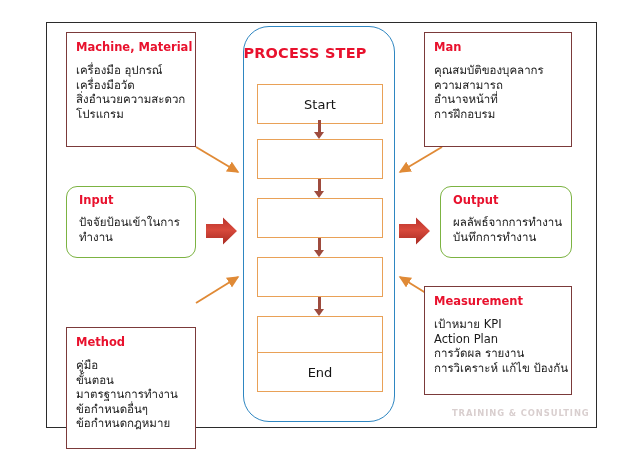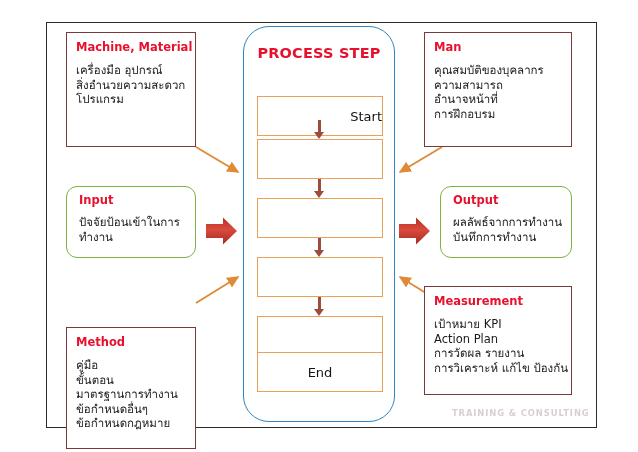--- a/index.html
+++ b/index.html
@@ -88,21 +88,21 @@
     top: 26px;
     width: 152px;
     height: 396px;
     box-sizing: border-box;
     border: 1.8px solid #2E86C1;
     border-radius: 26px;
     background: #ffffff;
   }
   #process-title {
     position: absolute;
-    left: 243px;
+    left: 229px;
     top: 45px;
     width: 152px;
     text-align: center;
     color: #e8112d;
     font-weight: bold;
     font-size: 14.5px;
     letter-spacing: 0.2px;
   }
 
   .pbox {
@@ -188,20 +188,21 @@
 
     <g>
       <path d="M399,224 L416,224 L416,217.5 L430,231 L416,244.5 L416,238 L399,238 z" fill="url(#redgrad)"></path>
     </g>
   </svg>
 
   <div class="mbox" style="left:66px; top:32px; width:130px; height:115px;">
     <div class="mtitle">Machine, Material</div>
     <div class="mlines">
       <div>เครื่องมือ อุปกรณ์</div>
+      <div>เครื่องมือวัด</div>
       <div>สิ่งอำนวยความสะดวก</div>
       <div>โปรแกรม</div>
     </div>
   </div>
 
   <div class="mbox" style="left:424px; top:32px; width:148px; height:115px;">
     <div class="mtitle">Man</div>
     <div class="mlines">
       <div>คุณสมบัติของบุคลากร</div>
       <div>ความสามารถ</div>
@@ -243,21 +244,21 @@
       <div>เป้าหมาย KPI</div>
       <div>Action Plan</div>
       <div>การวัดผล รายงาน</div>
       <div>การวิเคราะห์ แก้ไข ป้องกัน</div>
     </div>
   </div>
 
   <div id="process-container"></div>
   <div id="process-title">PROCESS STEP</div>
 
-  <div class="pbox" style="top:96px;justify-content:flex-end;">
+  <div class="pbox" style="top:84px;">
     <span>Start</span>
   </div>
   <div class="vconn" style="top:120px; height:14px;"></div>
   <div class="vhead" style="top:132px;"></div>
 
   <div class="pbox" style="top:139px;">
     <span></span>
   </div>
   <div class="vconn" style="top:179px; height:14px;"></div>
   <div class="vhead" style="top:191px;"></div>

